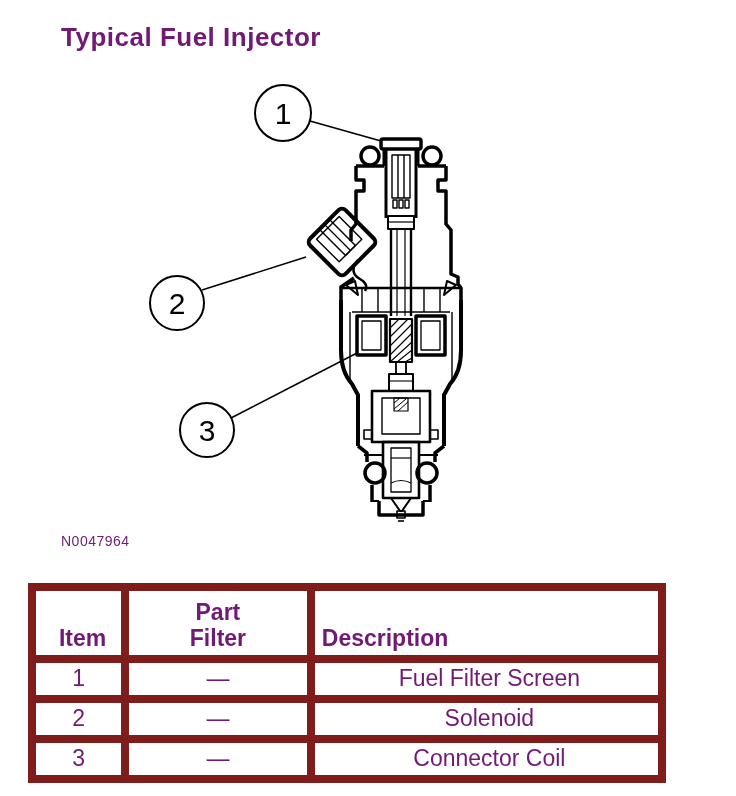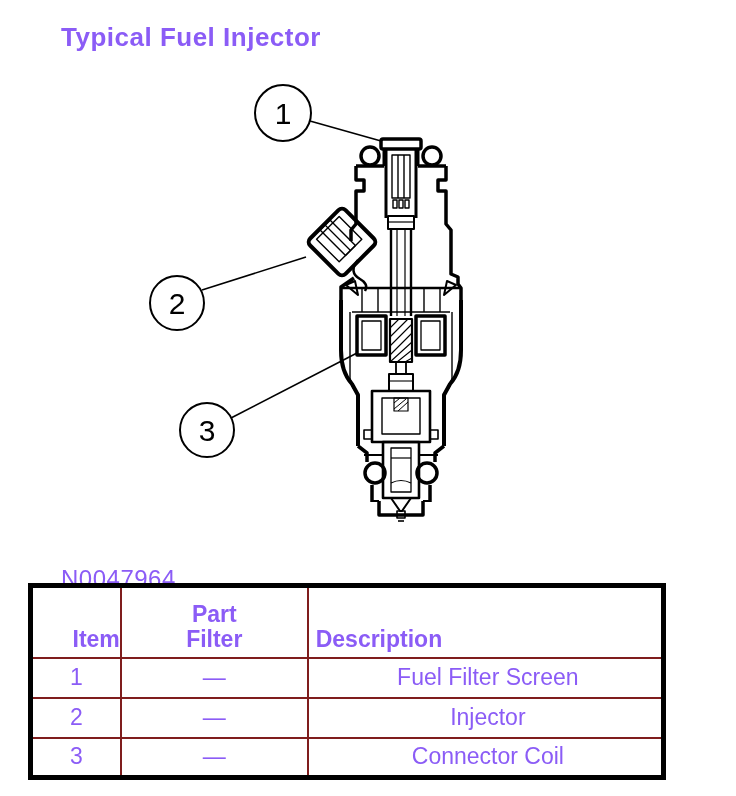--- a/index.html
+++ b/index.html
@@ -1,40 +1,40 @@
 <!DOCTYPE html>
 <html><head>
 <meta charset="utf-8">
 <style>
   html,body{margin:0;padding:0;background:#ffffff;}
   #stage{
     position:relative;width:666px;height:796px;background:#ffffff;overflow:hidden;
-    font-family:"Liberation Sans",sans-serif;color:#8b5cf6;
+    font-family:"Liberation Sans",sans-serif;color:#701a75;
   }
   .page-title{
     position:absolute;left:61px;top:22px;
     font-size:26px;font-weight:bold;letter-spacing:.5px;white-space:nowrap;
   }
   .diagram-svg{position:absolute;left:0;top:0;}
   .figure-code{
     position:absolute;left:61px;top:533px;
-    font-size:24px;font-weight:400;letter-spacing:.5px;margin-top:32px;
+    font-size:14px;font-weight:400;letter-spacing:.5px;
   }
   table.parts{
     position:absolute;left:28px;top:583px;
     border-collapse:collapse;table-layout:fixed;
     font-size:23px;line-height:1.1;
     border:5px solid #000;
   }
   table.parts th,table.parts td{
-    border:2px solid #7f1d1d;overflow:hidden;white-space:nowrap;
+    border:8px solid #7f1d1d;overflow:hidden;white-space:nowrap;
   }
   table.parts thead tr{height:72px;}
   table.parts tbody tr{height:40px;}
-  th.col-item{width:84px;text-align:right;vertical-align:bottom;padding:0 0 4px 8px;}
+  th.col-item{width:84px;text-align:center;vertical-align:bottom;padding:0 0 4px 8px;}
   th.col-part{width:206px;text-align:center;vertical-align:bottom;padding:0 0 4px 0;}
   th.col-desc{width:372px;text-align:left;vertical-align:bottom;padding:0 0 4px 7px;}
   td.cell-item{text-align:center;}
   td.cell-part{text-align:center;}
   td.cell-desc{text-align:center;padding-left:7px;}
   .callout-num{font-family:"Liberation Sans",sans-serif;font-size:30px;fill:#000;}
 </style>
 </head>
 <body>
 
@@ -167,21 +167,21 @@
     </thead>
     <tbody>
       <tr>
         <td class="cell-item">1</td>
         <td class="cell-part">—</td>
         <td class="cell-desc">Fuel Filter Screen</td>
       </tr>
       <tr>
         <td class="cell-item">2</td>
         <td class="cell-part">—</td>
-        <td class="cell-desc">Injector</td>
+        <td class="cell-desc">Solenoid</td>
       </tr>
       <tr>
         <td class="cell-item">3</td>
         <td class="cell-part">—</td>
         <td class="cell-desc">Connector Coil</td>
       </tr>
     </tbody>
   </table>
 
 </div>

